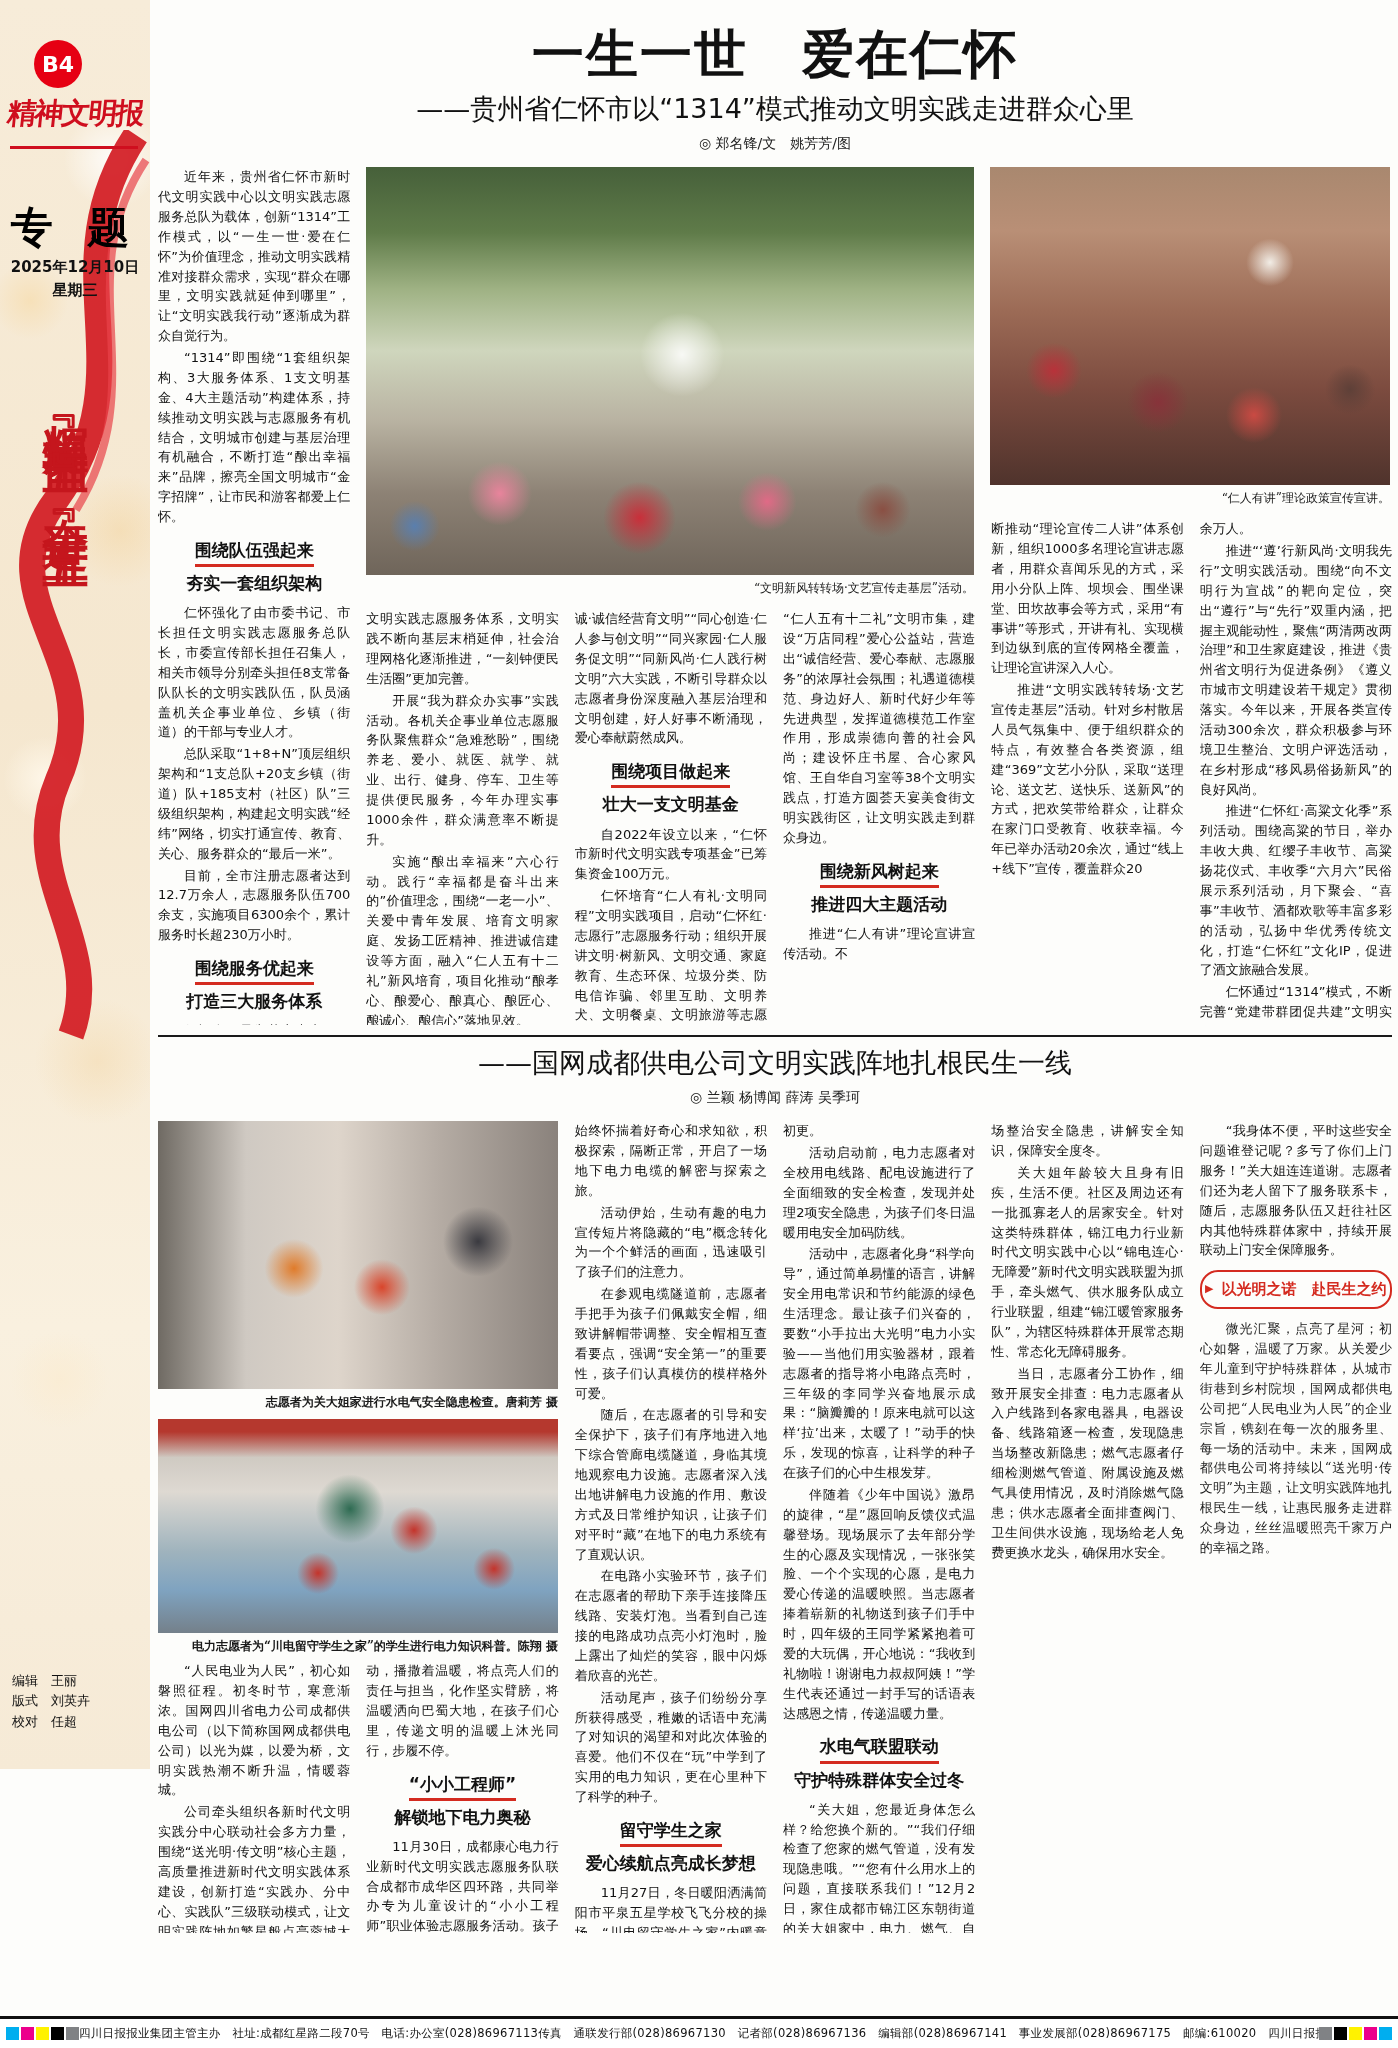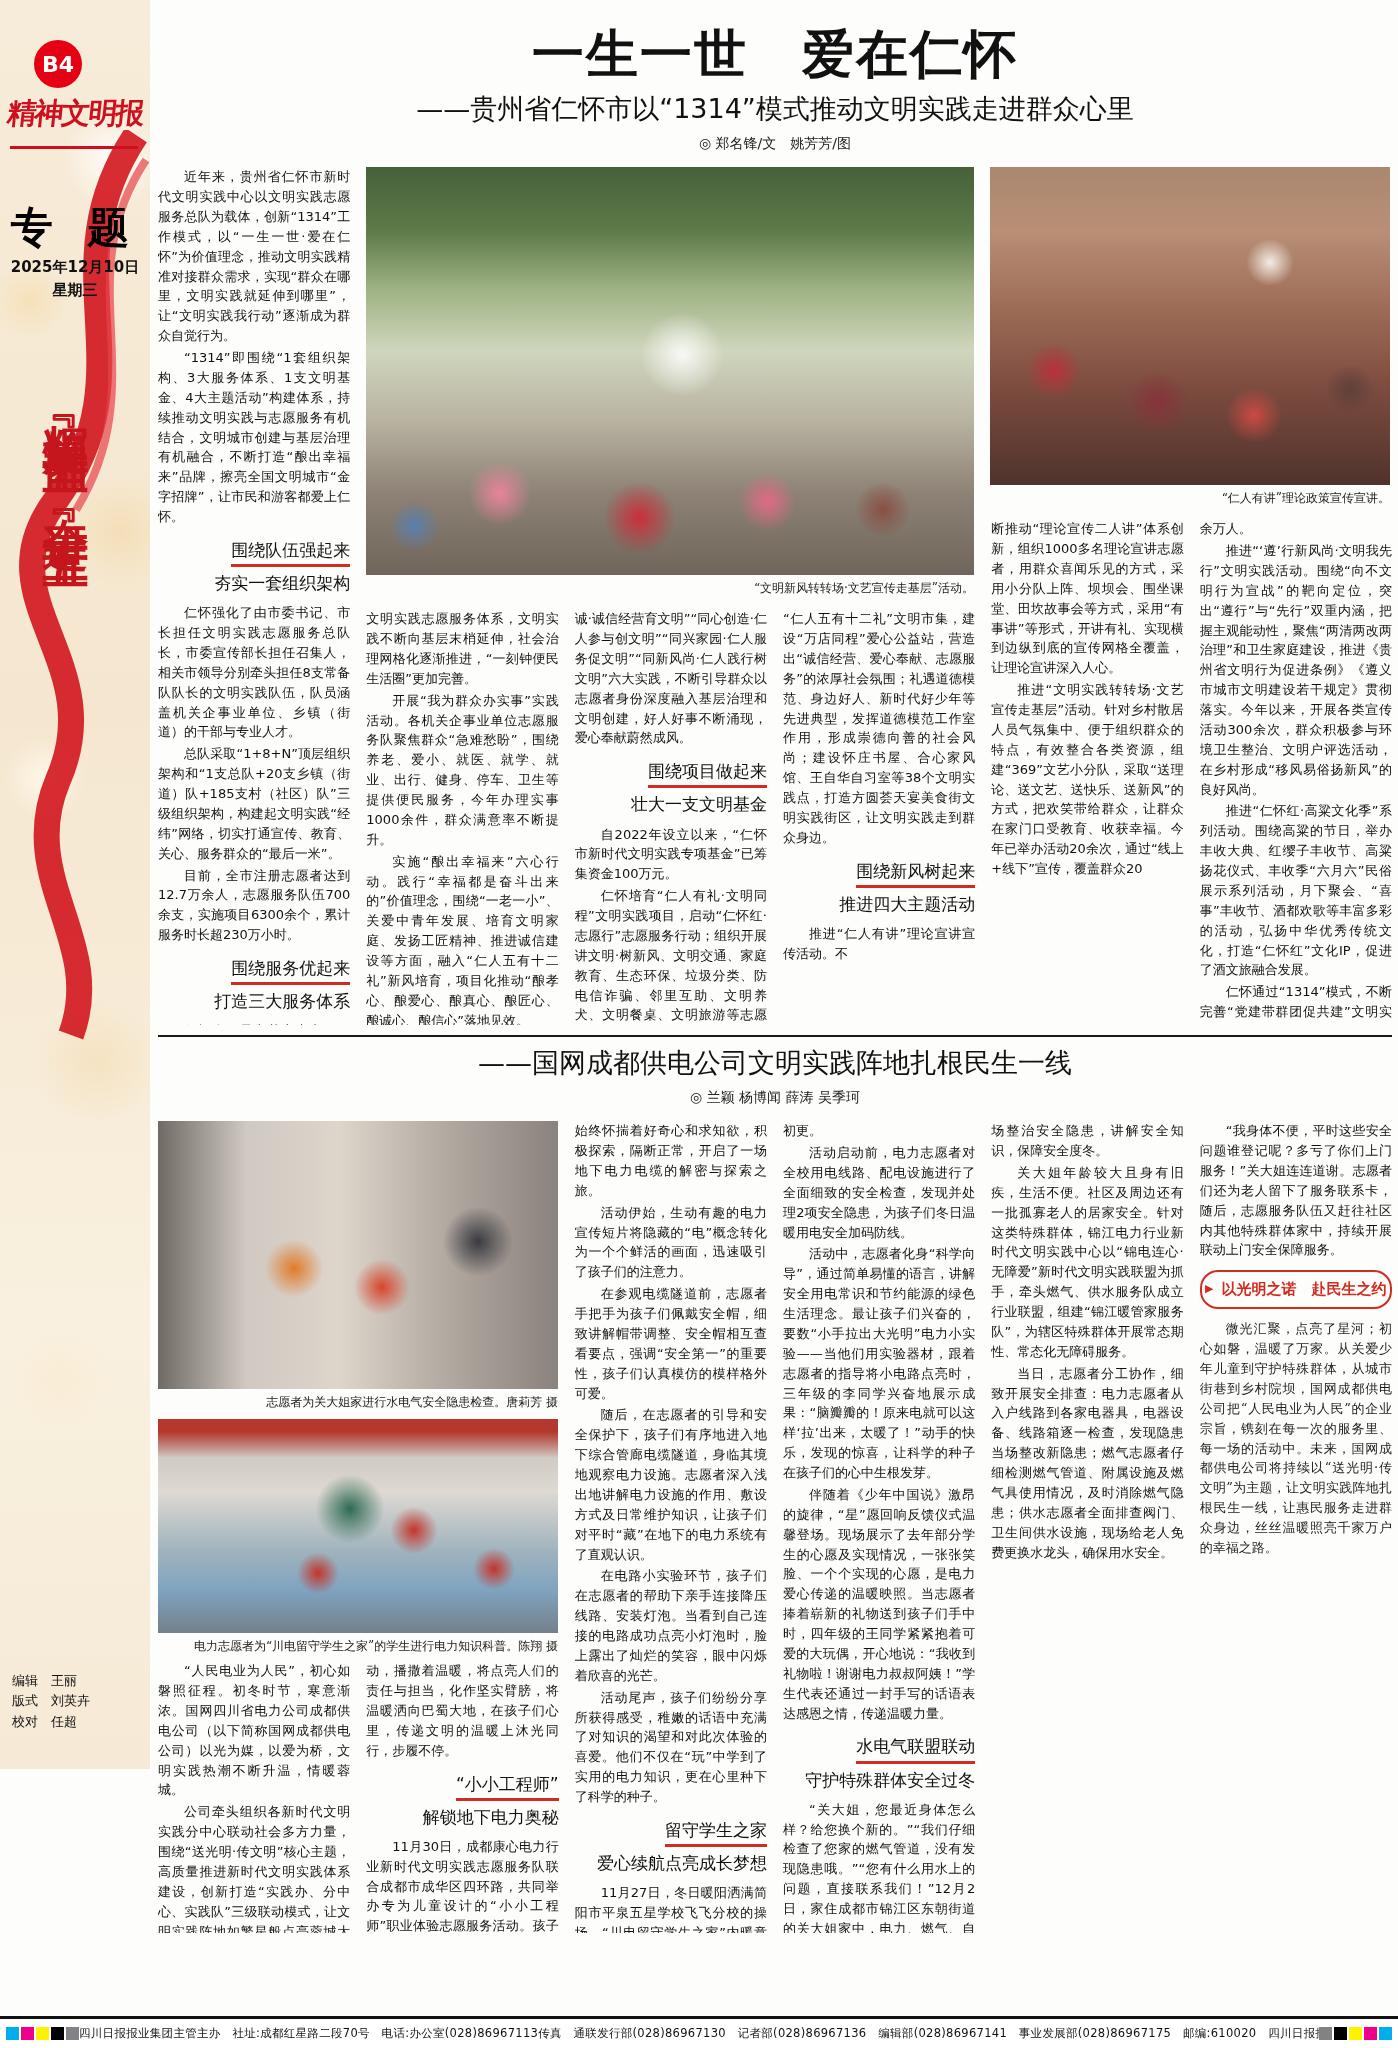--- a/index.html
+++ b/index.html
@@ -50,21 +50,21 @@
   
   #main { position:absolute; left:158px; top:0; width:1234px; height:2012px; padding-top:26px; }
   .a-title { text-align:center; font-weight:bold; font-size:52px; letter-spacing:2px; line-height:1.1; }
   .a-subtitle { text-align:center; font-size:27px; margin-top:8px; font-weight:500; }
   .a-byline { text-align:center; font-size:14px; margin-top:8px; color:#222; }
   .body-grid { position:relative; display:flex; gap:16px; margin-top:14px; }
   .col { flex:1 1 0; min-width:0; font-size:13px; line-height:1.53; overflow:hidden; }
   .col p { text-indent:2em; text-align:justify; margin-bottom:2px; }
   .col p.cont { text-indent:0; }
   .col p.tail { font-family:"DejaVu Serif", serif; color:#1c1c1c; }
-  .subhead { display:block; text-align:right; font-weight:normal; font-size:17px; margin:12px 0 9px; line-height:1.3; }
+  .subhead { display:block; text-align:center; font-weight:bold; font-size:17px; margin:12px 0 9px; line-height:1.3; }
   .subhead .sh1 { display:inline-block; border-bottom:3px solid #d42b20; padding-bottom:3px; }
   .subhead .sh2 { display:block; margin-top:5px; }
   #a1-body { height:858px; }
   #a1-body .col { padding-top:0; }
   #a1-body .col.under-main { padding-top:442px; }
   #a1-body .col.under-right { padding-top:352px; }
   .photo { width:100%; }
   .cap { font-family:"DejaVu Serif", serif; font-size:12px; text-align:right; margin-top:5px; color:#1a1a1a; }
   .photo-wrap { position:absolute; top:0; }
   #a1-photo-main { left:208px; width:608px; }
@@ -84,21 +84,21 @@
       radial-gradient(circle 34px at 70% 30%, #f2ede6, rgba(242,237,230,0) 70%),
       radial-gradient(circle 40px at 16% 64%, #b8323a, rgba(184,50,58,0) 70%),
       radial-gradient(circle 44px at 42% 74%, #87333a, rgba(135,51,58,0) 70%),
       radial-gradient(circle 40px at 66% 78%, #ca4a43, rgba(202,74,67,0) 70%),
       radial-gradient(circle 36px at 90% 70%, #5e4038, rgba(94,64,56,0) 70%),
       linear-gradient(180deg,#a9886f 0%, #b98f76 20%, #9c6b56 45%, #7c4b3f 70%, #4f332c 100%);
   }
   .rule-divider { height:2px; background:#1a1a1a; margin:10px 0 8px; }
   #a2-body { height:812px; }
   #a2-body .col.under-photos { padding-top:540px; }
-  #a2-photos { left:0; width:400px; }
+  #a2-photos { left:0; width:400px;font-weight:bold; }
   #a2-photo1 { height:268px;
     background:
       radial-gradient(circle 42px at 34% 55%, #e07b2a, rgba(224,123,42,0) 70%),
       radial-gradient(circle 40px at 56% 62%, #d9452b, rgba(217,69,43,0) 70%),
       radial-gradient(circle 50px at 80% 45%, #3a3a40, rgba(58,58,64,0) 70%),
       linear-gradient(90deg,#6f6a63 0%, #cfc9c2 22%, #ded5cb 45%, #b5aca4 70%, #8a827c 100%);
   }
   #a2-photo2 { height:214px; margin-top:8px;
     background:
       linear-gradient(180deg, #b5382e 6%, rgba(181,56,46,0) 18%),

